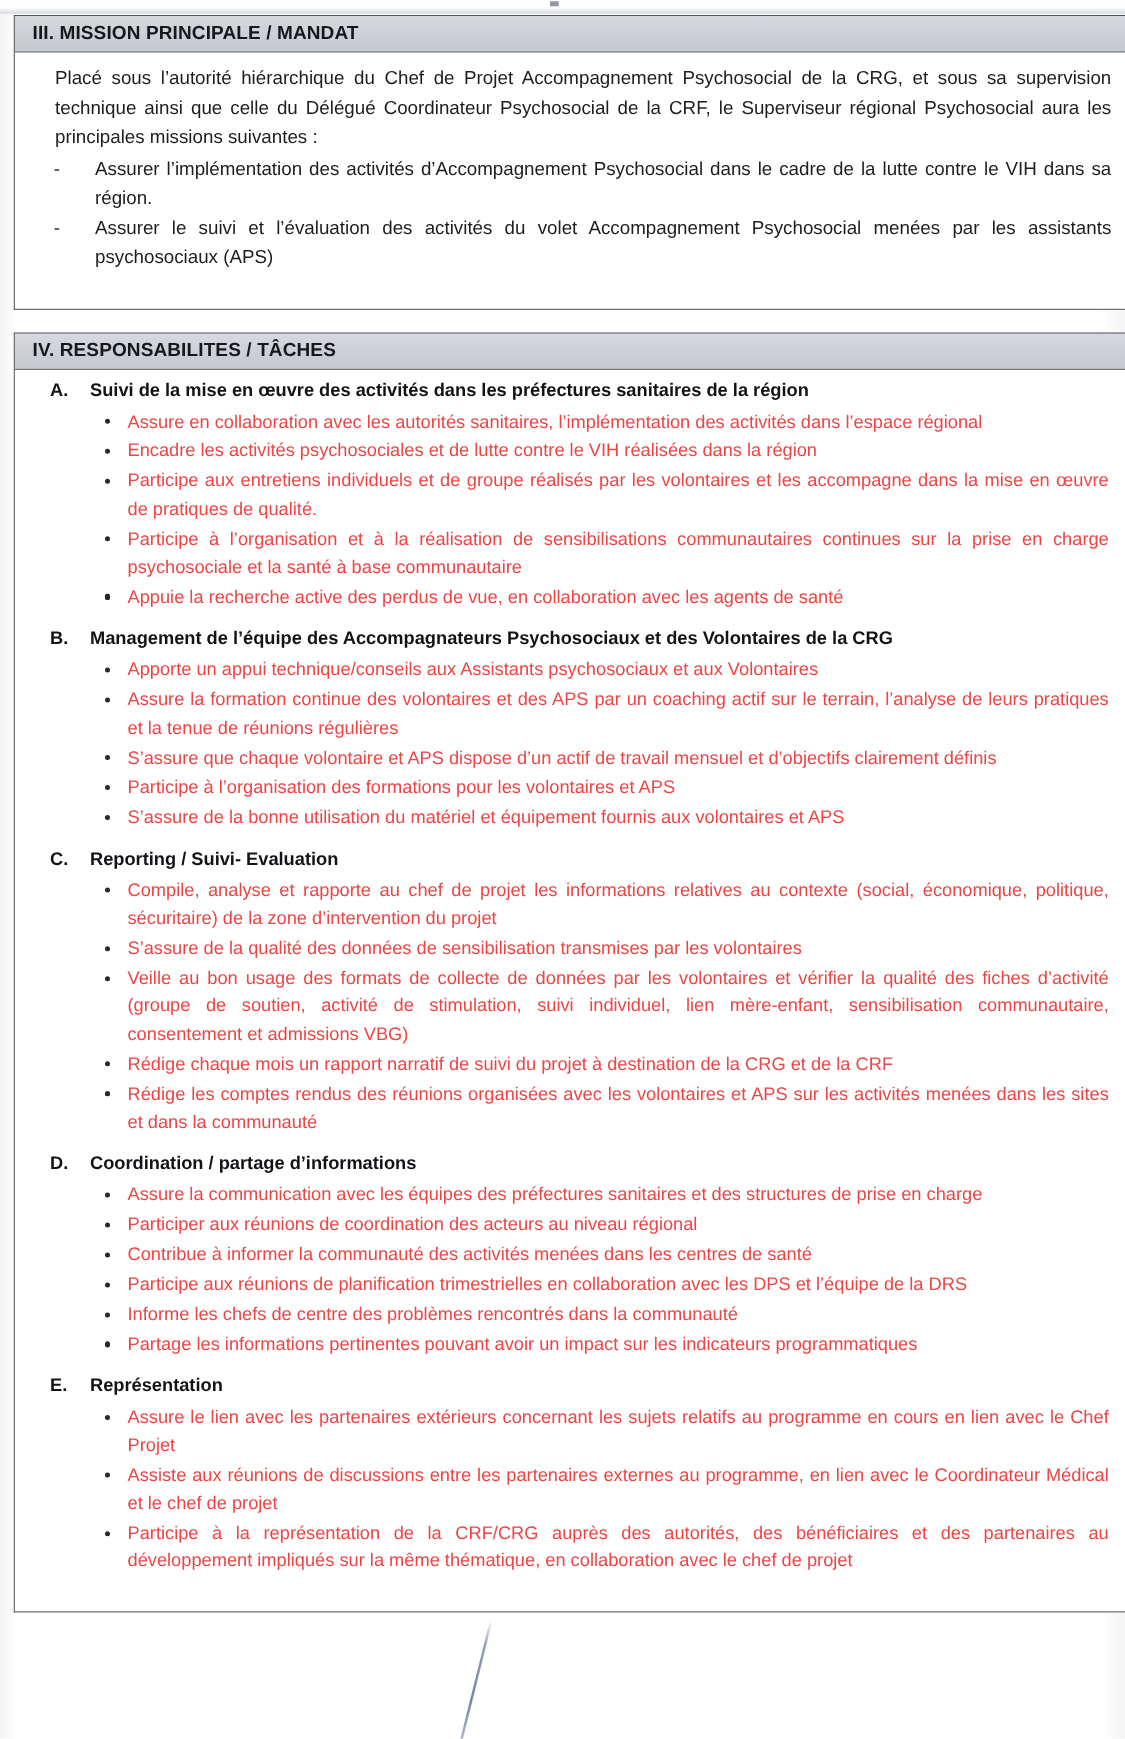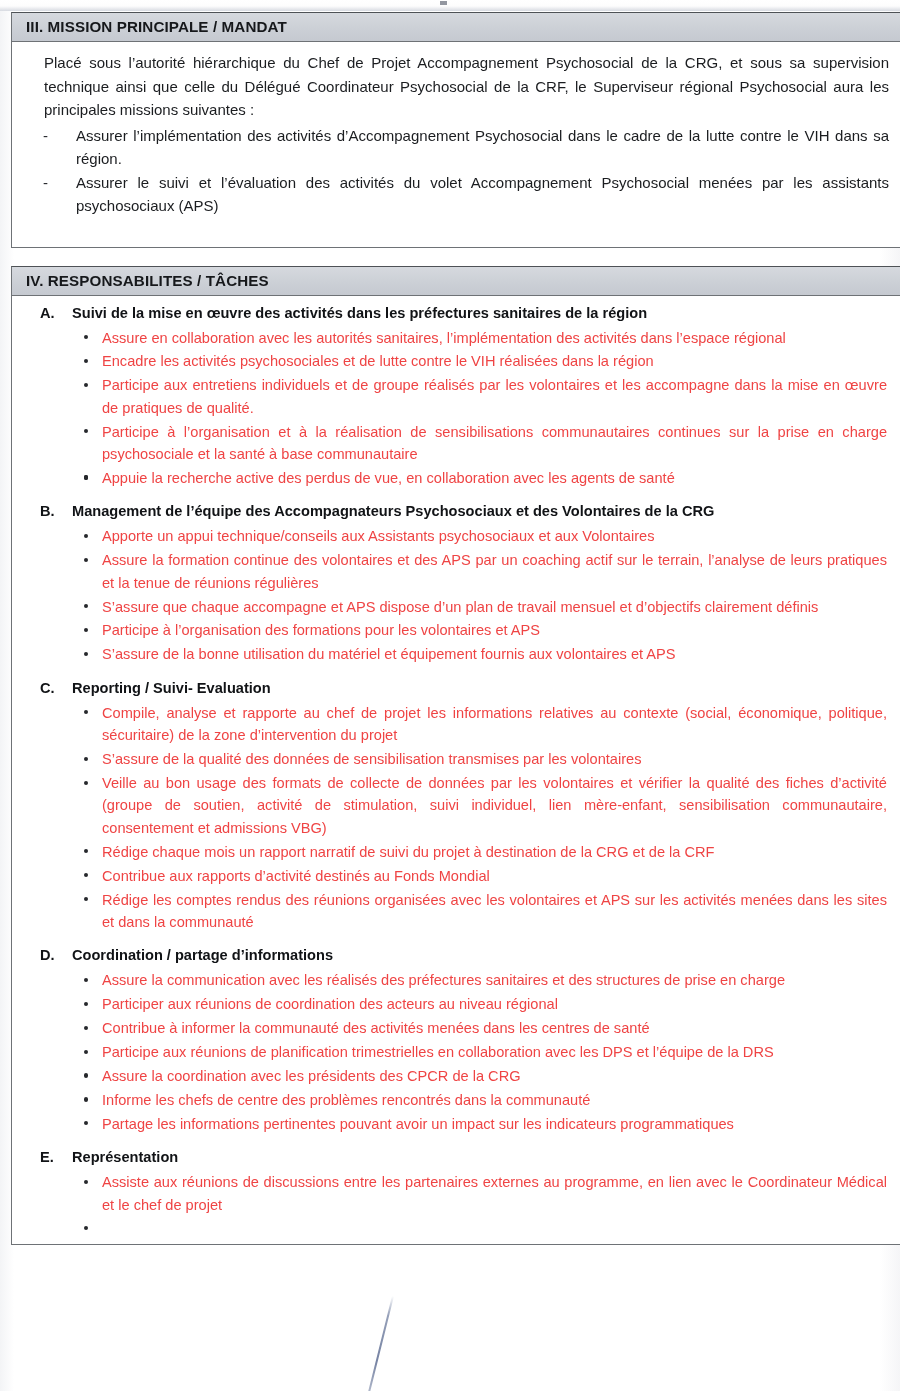--- a/index.html
+++ b/index.html
@@ -197,65 +197,65 @@
         </div>
 
         <div class="lettered-block">
           <div class="lettered-head">
             <span class="letter">B.</span>
             <span>Management de l’équipe des Accompagnateurs Psychosociaux et des Volontaires de la CRG</span>
           </div>
           <ul class="bullets">
             <li class="bullet"><span class="dot"></span><span>Apporte un appui technique/conseils aux Assistants psychosociaux et aux Volontaires</span></li>
             <li class="bullet"><span class="dot"></span><span>Assure la formation continue des volontaires et des APS par un coaching actif sur le terrain, l’analyse de leurs pratiques et la tenue de réunions régulières</span></li>
-            <li class="bullet"><span class="dot"></span><span>S’assure que chaque accompagne et APS dispose d’un plan de travail mensuel et d’objectifs clairement définis</span></li>
+            <li class="bullet"><span class="dot"></span><span>S’assure que chaque volontaire et APS dispose d’un actif de travail mensuel et d’objectifs clairement définis</span></li>
             <li class="bullet"><span class="dot"></span><span>Participe à l’organisation des formations pour les volontaires et APS</span></li>
             <li class="bullet"><span class="dot"></span><span>S’assure de la bonne utilisation du matériel et équipement fournis aux volontaires et APS</span></li>
           </ul>
         </div>
 
         <div class="lettered-block">
           <div class="lettered-head">
             <span class="letter">C.</span>
             <span>Reporting / Suivi- Evaluation</span>
           </div>
           <ul class="bullets">
             <li class="bullet"><span class="dot"></span><span>Compile, analyse et rapporte au chef de projet les informations relatives au contexte (social, économique, politique, sécuritaire) de la zone d’intervention du projet</span></li>
             <li class="bullet"><span class="dot"></span><span>S’assure de la qualité des données de sensibilisation transmises par les volontaires</span></li>
             <li class="bullet"><span class="dot"></span><span>Veille au bon usage des formats de collecte de données par les volontaires et vérifier la qualité des fiches d’activité (groupe de soutien, activité de stimulation, suivi individuel, lien mère-enfant, sensibilisation communautaire, consentement et admissions VBG)</span></li>
             <li class="bullet"><span class="dot"></span><span>Rédige chaque mois un rapport narratif de suivi du projet à destination de la CRG et de la CRF</span></li>
-            <li class="bullet"><span class="dot"></span><span>Contribue aux rapports d’activité destinés au Fonds Mondial</span></li>
+            <li class="bullet"><span class="dot"></span></li>
             <li class="bullet"><span class="dot"></span><span>Rédige les comptes rendus des réunions organisées avec les volontaires et APS sur les activités menées dans les sites et dans la communauté</span></li>
           </ul>
         </div>
 
         <div class="lettered-block">
           <div class="lettered-head">
             <span class="letter">D.</span>
             <span>Coordination / partage d’informations</span>
           </div>
           <ul class="bullets">
-            <li class="bullet"><span class="dot"></span><span>Assure la communication avec les réalisés des préfectures sanitaires et des structures de prise en charge</span></li>
+            <li class="bullet"><span class="dot"></span><span>Assure la communication avec les équipes des préfectures sanitaires et des structures de prise en charge</span></li>
             <li class="bullet"><span class="dot"></span><span>Participer aux réunions de coordination des acteurs au niveau régional</span></li>
             <li class="bullet"><span class="dot"></span><span>Contribue à informer la communauté des activités menées dans les centres de santé</span></li>
             <li class="bullet"><span class="dot"></span><span>Participe aux réunions de planification trimestrielles en collaboration avec les DPS et l’équipe de la DRS</span></li>
-            <li class="bullet"><span class="dot"></span><span>Assure la coordination avec les présidents des CPCR de la CRG</span></li>
             <li class="bullet"><span class="dot"></span><span>Informe les chefs de centre des problèmes rencontrés dans la communauté</span></li>
             <li class="bullet"><span class="dot"></span><span>Partage les informations pertinentes pouvant avoir un impact sur les indicateurs programmatiques</span></li>
           </ul>
         </div>
 
         <div class="lettered-block">
           <div class="lettered-head">
             <span class="letter">E.</span>
             <span>Représentation</span>
           </div>
           <ul class="bullets">
+            <li class="bullet"><span class="dot"></span><span>Assure le lien avec les partenaires extérieurs concernant les sujets relatifs au programme en cours en lien avec le Chef Projet</span></li>
             <li class="bullet"><span class="dot"></span><span>Assiste aux réunions de discussions entre les partenaires externes au programme, en lien avec le Coordinateur Médical et le chef de projet</span></li>
-            <li class="bullet"><span class="dot"></span></li>
+            <li class="bullet"><span class="dot"></span><span>Participe à la représentation de la CRF/CRG auprès des autorités, des bénéficiaires et des partenaires au développement impliqués sur la même thématique, en collaboration avec le chef de projet</span></li>
           </ul>
         </div>
 
       </div>
     </div>
 
   </div>
 
   <div class="pen-stroke"></div>
 

